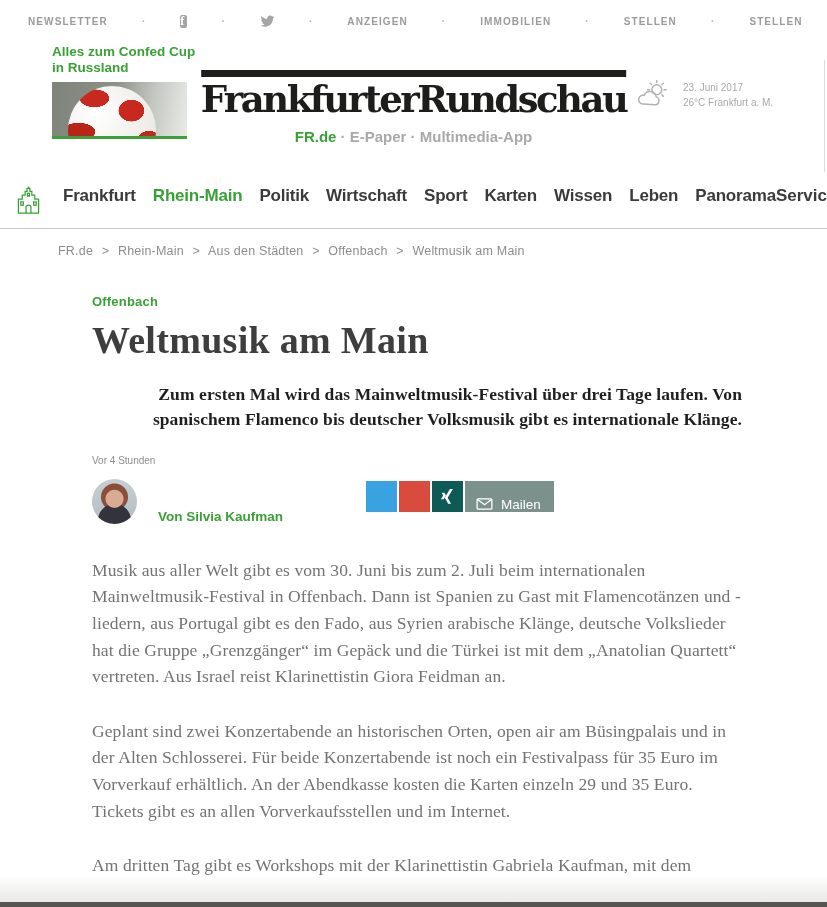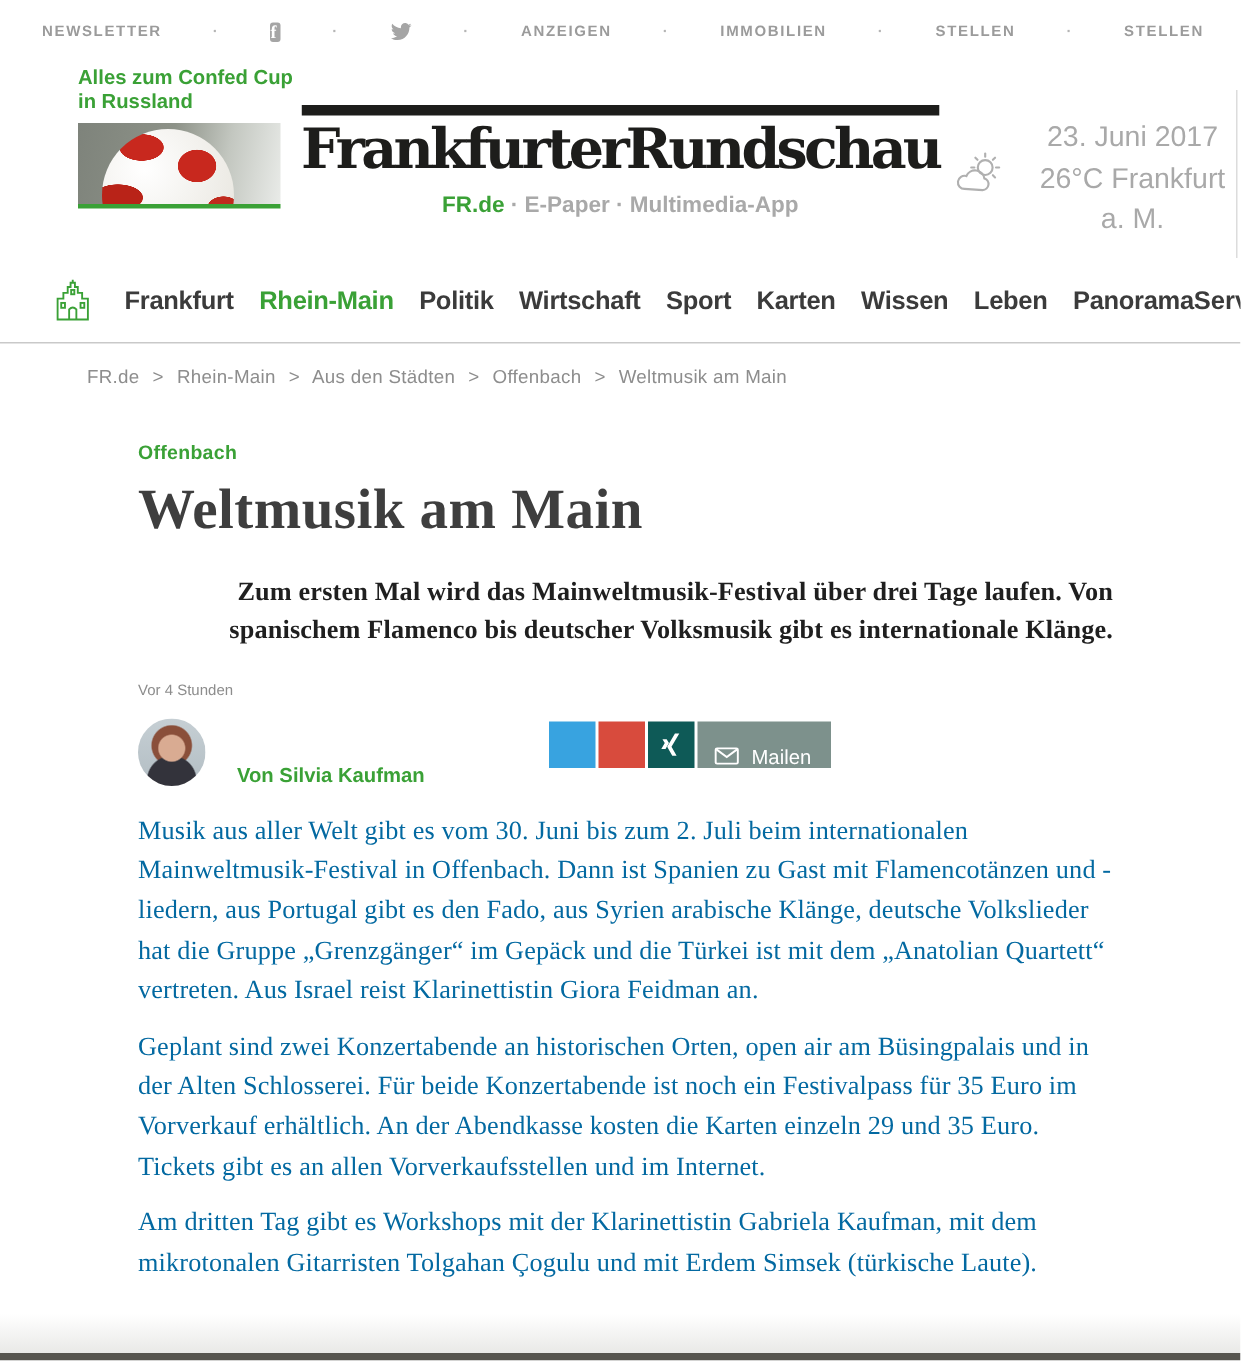--- a/index.html
+++ b/index.html
@@ -73,28 +73,28 @@
   .logo-text {
     font-family: "DejaVu Serif", serif; font-weight: bold;
     font-size: 37px; letter-spacing: -2.5px; color: #1d1d1b;
     line-height: 1.05; white-space: nowrap;
   }
   .logo-tagline { margin-top: 9px; font-size: 15px; font-weight: bold; color: #a9a9a9; }
   .logo-tagline .brand { color: var(--brand_green); cursor: pointer; }
   .weather {
     position: absolute; left: 634px; top: 34px;
     display: flex; gap: 11px; align-items: center;
-    color: #a9a9a9; font-size: 19px; line-height: 1.45; text-align: center;
+    color: #a9a9a9; font-size: 10px; line-height: 1.45;
   }
   .header-edge-line { position: absolute; right: 2px; top: 16px; height: 112px; width: 1px; background: #dcdcdc; }
 
   
   .nav {
-    display: flex; align-items: center;
-    padding: 10px 30px 13px 36px; margin-top: 6px;
+    display: flex; align-items: flex-start;
+    padding: 10px 30px 13px 16px; margin-top: 6px;
     border-bottom: 1px solid #c9c9c9;
   }
   .nav-home { cursor: pointer; display: flex; }
   .nav-items { display: flex; gap: 17px; margin-left: 22px; list-style: none; }
   .nav-item {
     font-size: 17px; font-weight: bold; color: #3b3b3b;
     letter-spacing: -0.2px; cursor: pointer; white-space: nowrap;
   }
   .nav-item.active { color: var(--brand_green); }
   .nav-right { margin-left: auto; display: flex; align-items: center; gap: 10px; cursor: pointer; }
@@ -145,22 +145,22 @@
   .share-twitter { background: var(--share_blue); }
   .share-google  { background: var(--share_red); }
   .share-xing    { background: var(--share_xing); }
   .share-mail {
     width: auto; background: var(--share_mail);
     padding: 16px 13px 0 11px; gap: 8px;
     color: #fff; font-size: 13.5px; font-family: "Liberation Sans", sans-serif;
   }
   .article p.body-par {
     font-family: "Liberation Serif", serif;
-    font-size: 17.5px; line-height: 1.52; color: #0369a1;
-    letter-spacing: .1px; margin-top: 11px;
+    font-size: 17.5px; line-height: 1.52; color: #737373;
+    letter-spacing: .1px; margin-top: 28px;
   }
 
   
   .bottom { position: absolute; left: 0; right: 0; bottom: 0; }
   .bottom-fade { height: 26px; background: linear-gradient(#ffffff, #e9e9e7); }
   .bottom-bar { height: 5px; background: #56554f; }
 </style>
 </head>
 <body>
 

